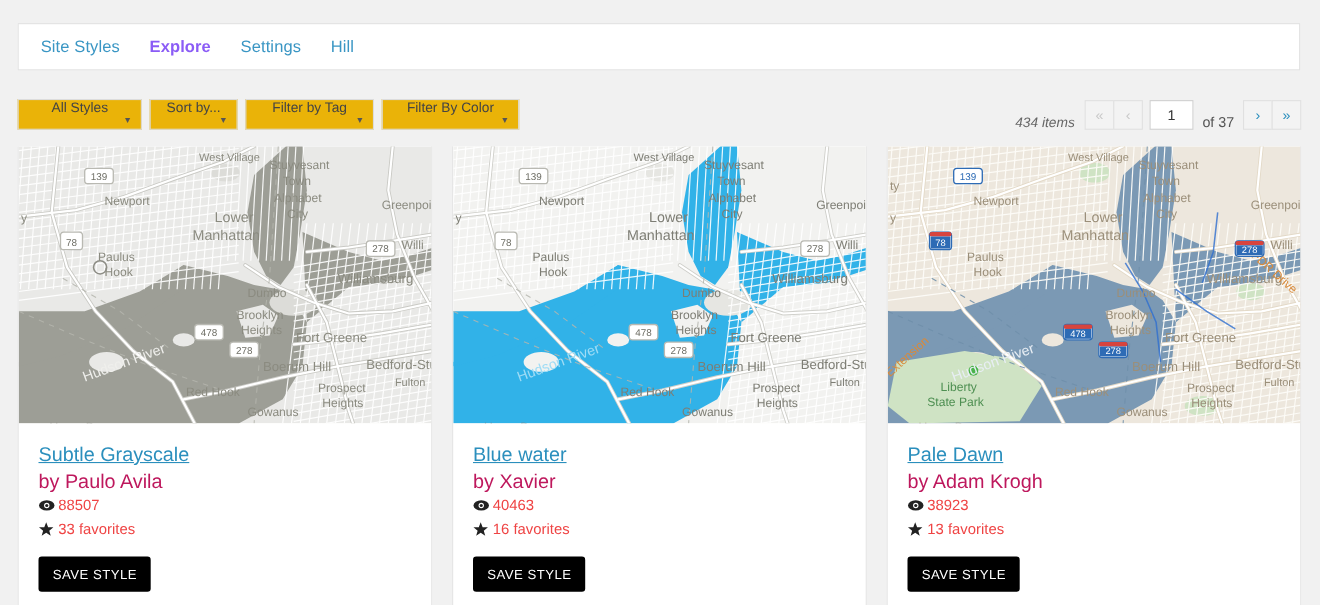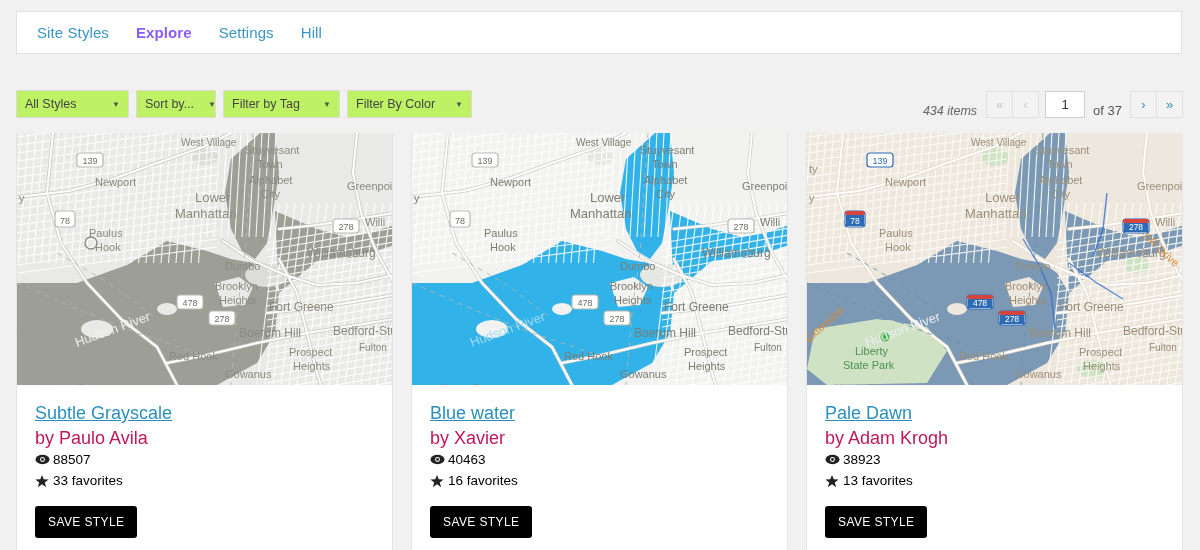--- a/index.html
+++ b/index.html
@@ -7,37 +7,37 @@
   body {
     width:1200px; height:550px;
     background:#f1f1f1;
     font-family:"Liberation Sans", sans-serif;
     overflow:hidden;
     position:relative;
   }
 
   
   .navbar{
-    position:absolute; left:16px; top:11px; width:1166px; height:43px;
+    position:absolute; left:16px; top:21px; width:1166px; height:43px;
     background:#fff; border:1px solid #e2e2e2;
     display:flex; align-items:center; padding-left:20px;
   }
   .nav-item{
     font-size:15px; color:#3a96c4; margin-right:27px;
     cursor:pointer; white-space:nowrap; letter-spacing:.1px;
   }
   .nav-item.active{ color:#8b5cf6; font-weight:bold; }
 
   
   .toolbar{ position:absolute; left:16px; top:90px; width:1166px; height:28px; }
   .selects{ position:absolute; left:0; top:0; display:flex; gap:7px; }
   .sel{
-    height:28px; background:#bef264; border:1px solid #dcdcdc;
+    height:28px; background:#eab308; border:1px solid #dcdcdc;
     font-size:12.5px; color:#444; display:flex; align-items:center;
-    padding:0 8px; cursor:pointer; position:relative;
+    padding:0 8px; cursor:pointer; position:relative;flex-direction:column;
   }
   .sel .lbl{ white-space:nowrap; }
   .sel .arw{ margin-left:auto; padding-left:14px; font-size:8px; color:#555; }
   .sel.w1{ width:113px; } .sel.w2{ width:80px; }
   .sel.w3{ width:117px; } .sel.w4{ width:125px; }
 
   
   .pager{ position:absolute; right:0; top:0; display:flex; align-items:flex-end; height:28px; }
   .pg-count{ font-size:12.5px; color:#666; font-style:italic; margin-right:9px; }
   .pg-btn{
@@ -65,21 +65,21 @@
     position:absolute; left:0; top:0; width:377px; height:252px;
     overflow:hidden;
   }
   .card .thumb{ height:252px; }
   .card-body{ padding:18px 18px 20px 18px; }
   .card-title{
     font-size:18px; color:#2b8fbd; text-decoration:underline;
     cursor:pointer; display:inline-block; margin-bottom:4px;
   }
   .card-author{ font-size:18px; color:#be185d; margin-bottom:3px; }
-  .stat{ font-size:13.5px; color:#000000; display:flex; align-items:center; margin-bottom:6px; }
+  .stat{ font-size:13.5px; color:#ef4444; display:flex; align-items:center; margin-bottom:6px; }
   .stat .ico{ width:18px; display:inline-flex; align-items:center; }
   .save-btn{
     margin-top:12px; display:inline-block; background:#000000;
     color:#fff; font-size:12px; letter-spacing:.4px;
     padding:9px 13px 9px 13px; border-radius:3px; border:none;
     cursor:pointer; font-family:"Liberation Sans", sans-serif;
   }
 
   
   .mapsvg{ position:absolute; left:0; top:0; }

